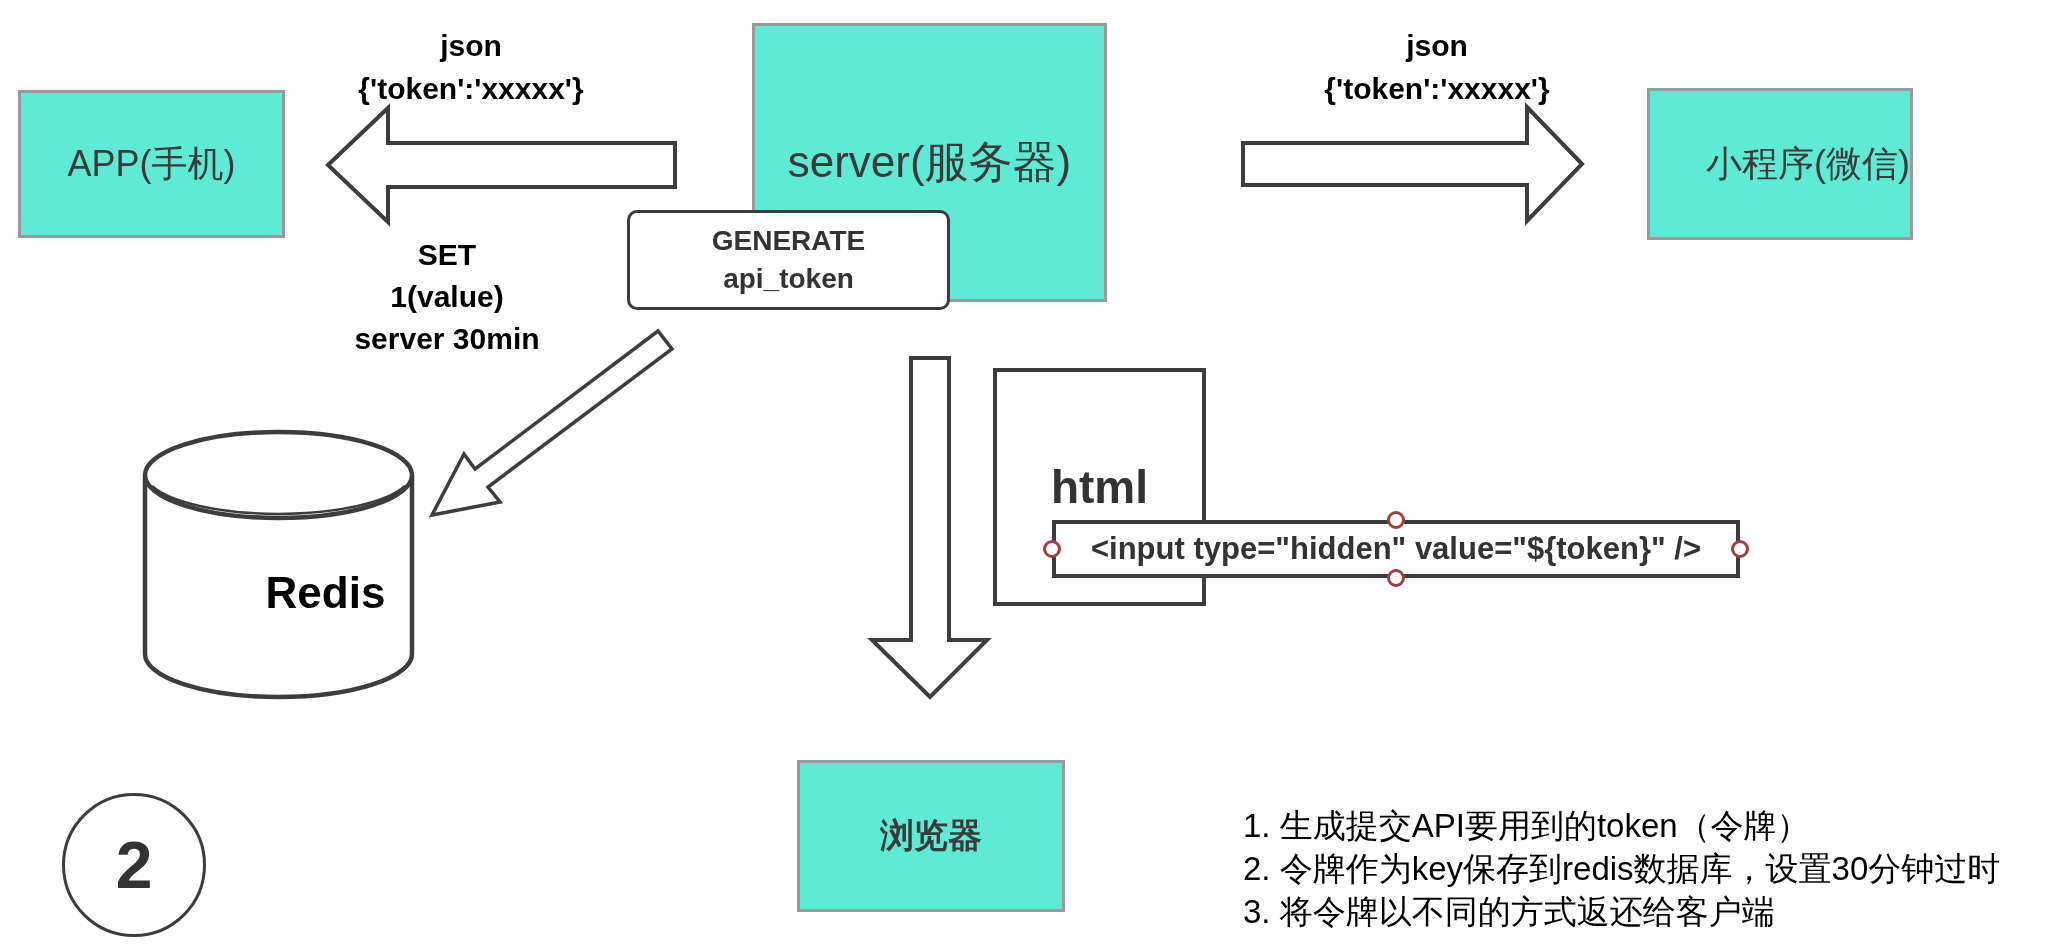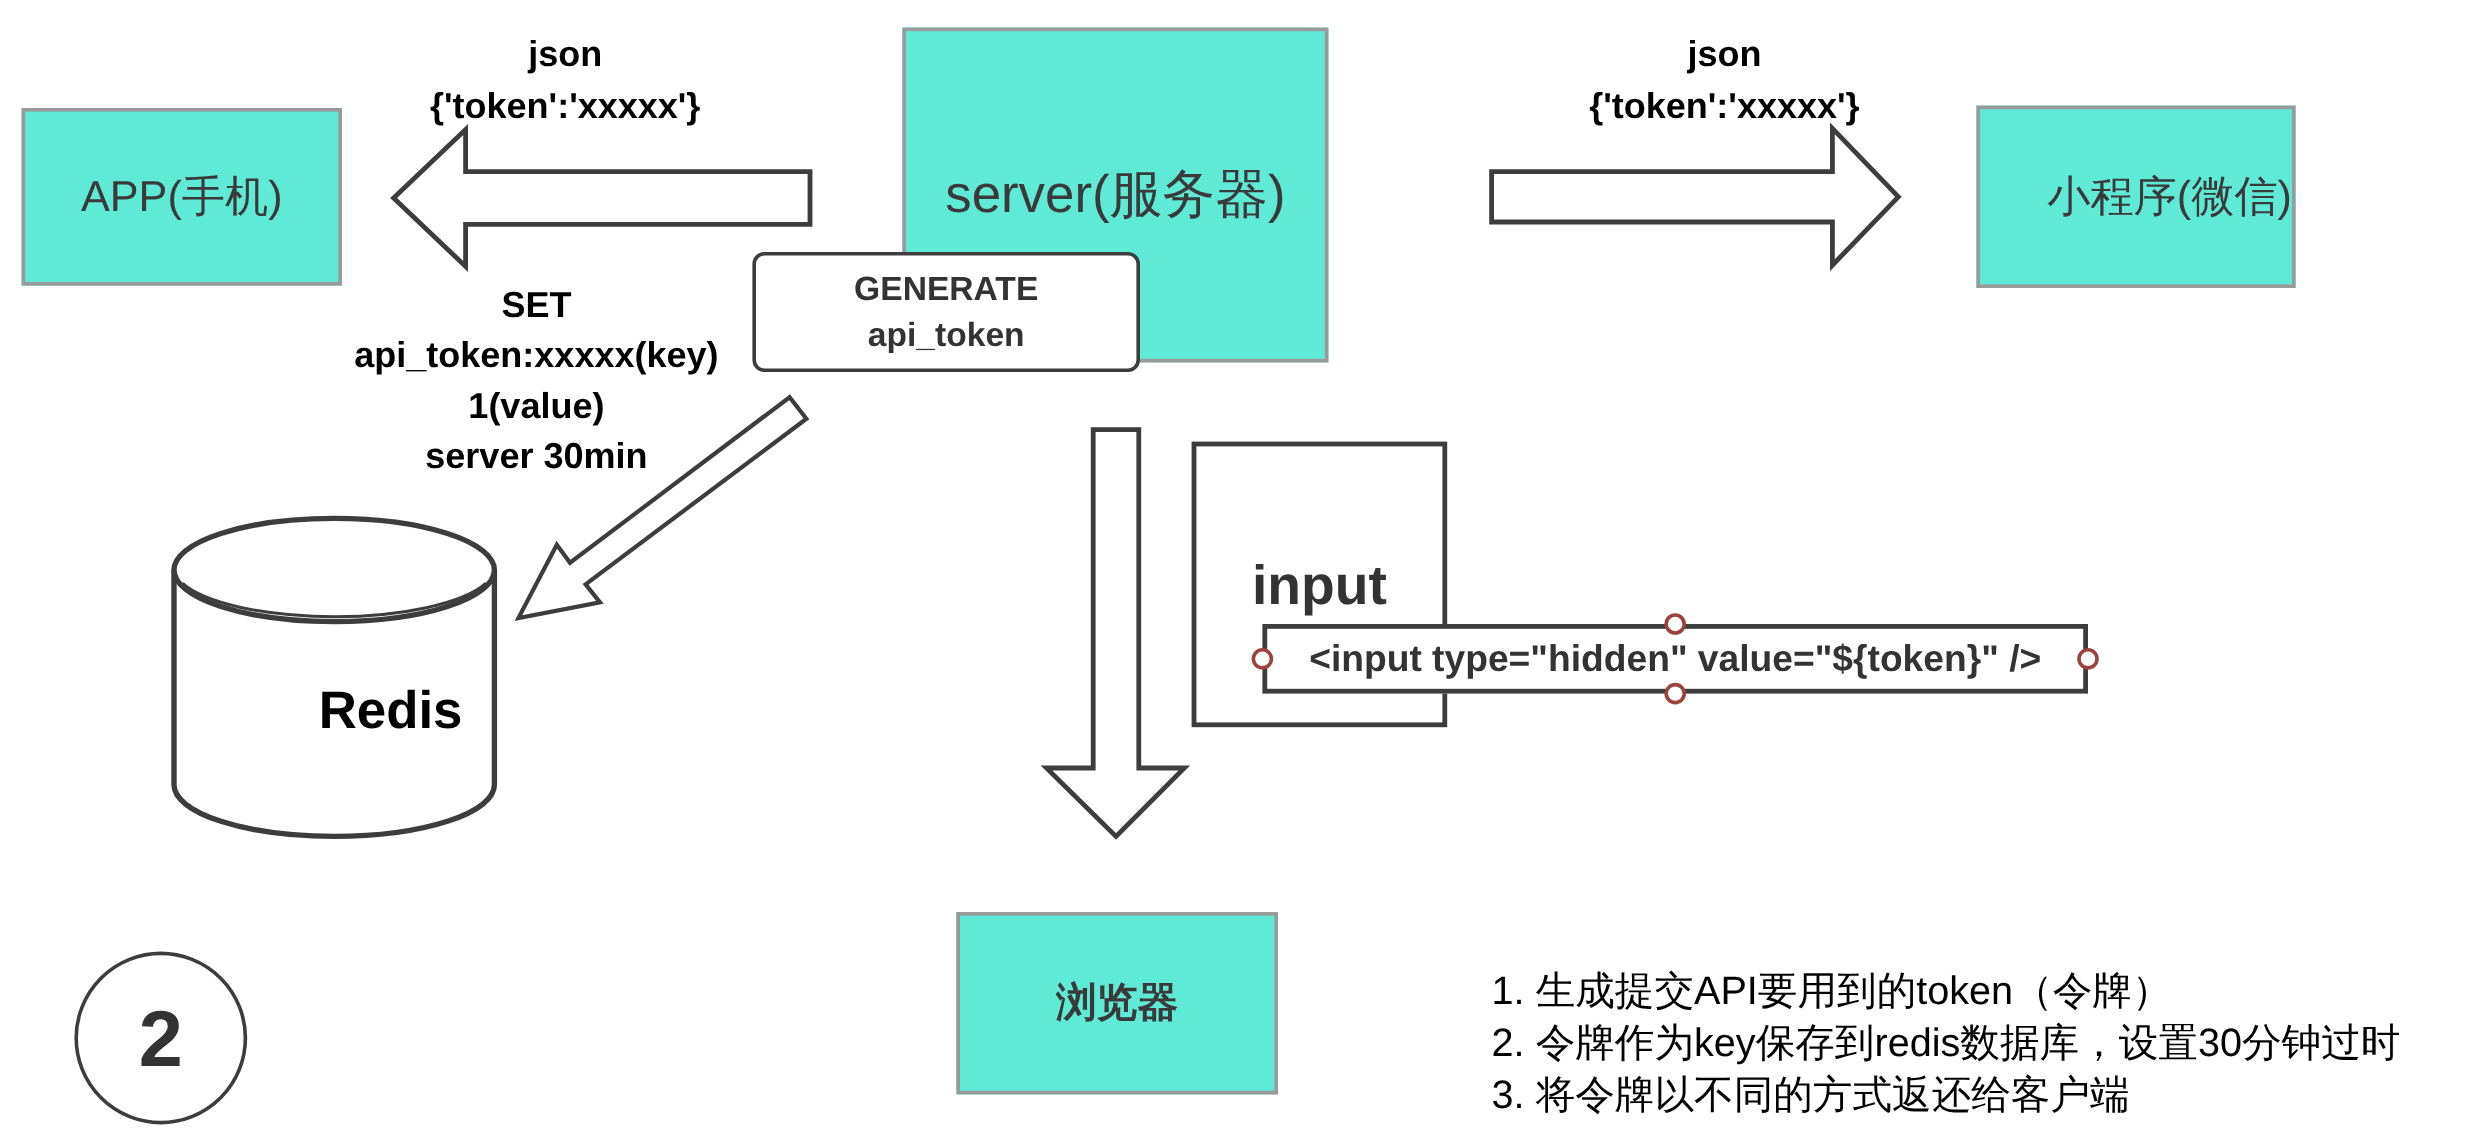--- a/index.html
+++ b/index.html
@@ -71,21 +71,21 @@
     <span>浏览器</span>
   </div>
 
   <div class="dark-box" style="left:627px;top:210px;width:323px;height:100px;border-radius:10px;border-width:3.5px;
               flex-direction:column;font-size:28px;font-weight:600;line-height:38px;z-index:2;text-align:right;">
     <span>GENERATE</span>
     <span>api_token</span>
   </div>
 
   <div class="dark-box" style="left:993px;top:368px;width:213px;height:238px;font-size:46px;font-weight:700;z-index:2;">
-    <span>input</span>
+    <span>html</span>
   </div>
 
   <div class="dark-box" style="left:1052px;top:520px;width:688px;height:58px;font-size:31px;font-weight:700;z-index:3;white-space:nowrap;">
     <span>&lt;input type="hidden" value="${token}" /&gt;</span>
   </div>
 
   <div class="handle" style="left:1043px;top:540px;"></div>
   <div class="handle" style="left:1387px;top:511px;"></div>
   <div class="handle" style="left:1387px;top:569px;"></div>
   <div class="handle" style="left:1731px;top:540px;"></div>
@@ -95,21 +95,20 @@
     <div>{'token':'xxxxx'}</div>
   </div>
 
   <div class="lbl semibold" style="left:1287px;top:24px;width:300px;font-size:30px;line-height:43px;">
     <div>json</div>
     <div>{'token':'xxxxx'}</div>
   </div>
 
   <div class="lbl semibold" style="left:247px;top:234px;width:400px;font-size:30px;line-height:42px;">
     <div>SET</div>
-    <div>api_token:xxxxx(key)</div>
     <div>1(value)</div>
     <div>server 30min</div>
   </div>
 
   <div class="lbl" style="left:148px;top:568px;width:261px;font-size:44px;font-weight:700;padding-left:47px;">
     <span>Redis</span>
   </div>
 
   <div class="lbl" style="left:1243px;top:804px;text-align:left;font-size:33px;line-height:43px;">
     <div class="notes-line">1. 生成提交API要用到的token（令牌）</div>

